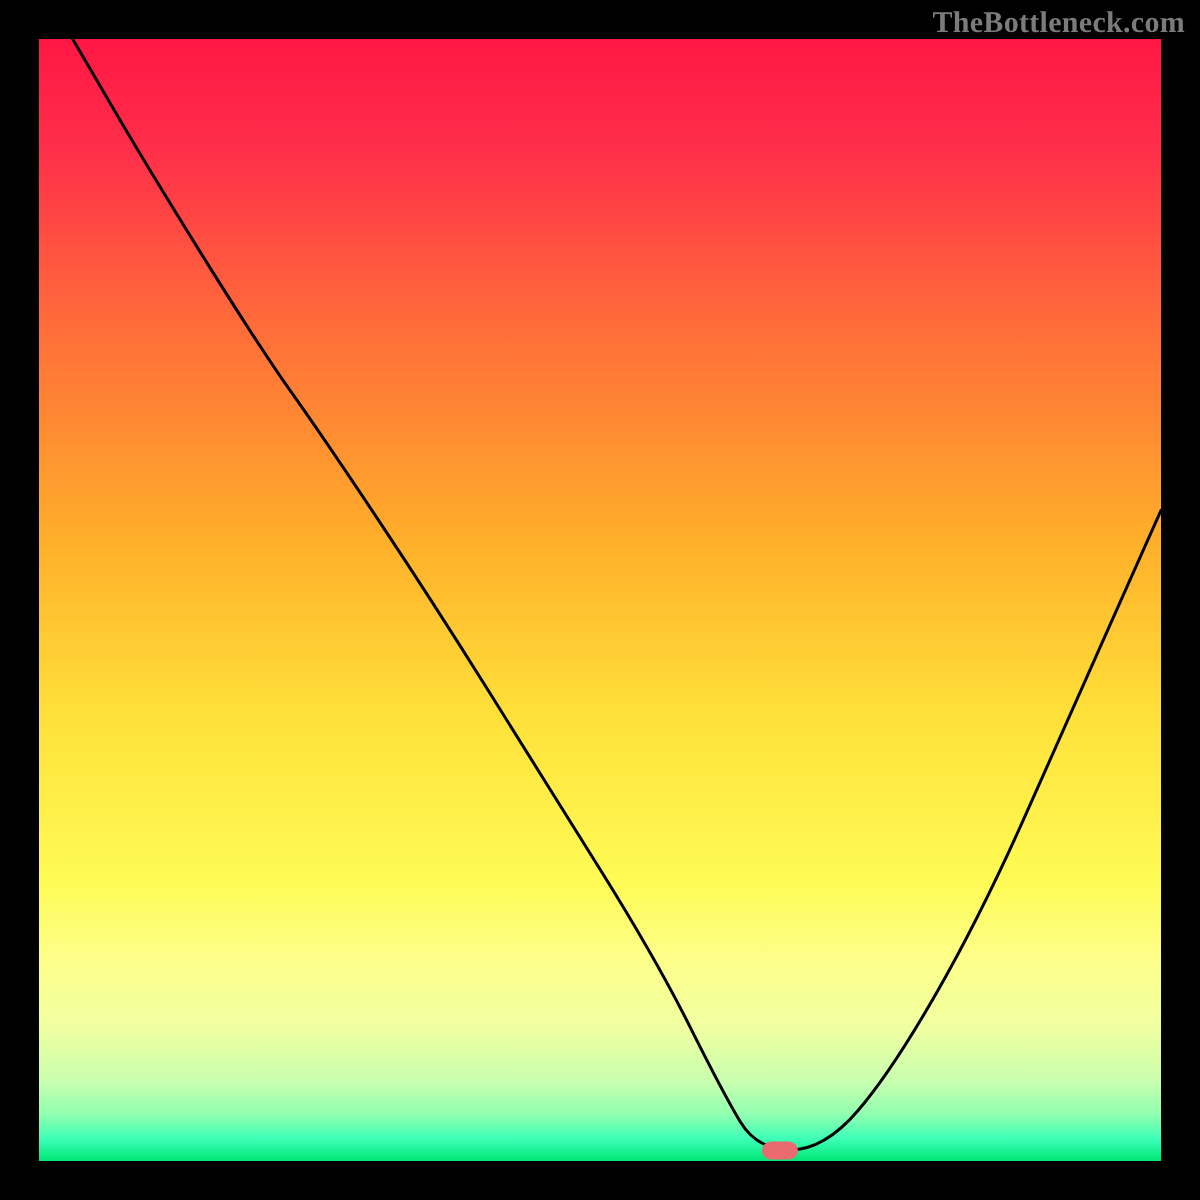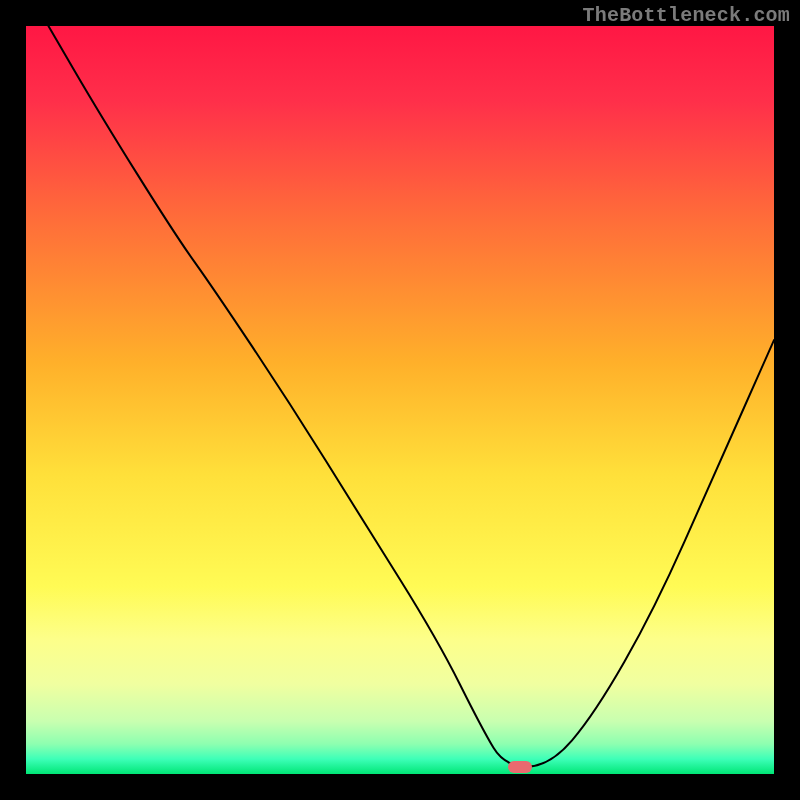--- a/index.html
+++ b/index.html
@@ -45,21 +45,21 @@
     width: 24px;
     height: 12px;
     border-radius: 6px;
     background: #e96a6f;
     transform: translate(-50%, -50%);
   }
   .watermark {
     position: absolute;
     top: 4px;
     right: 10px;
-    font-family: Liberation Mono, monospace;
+    font-family: Liberation Serif, serif;
     font-size: 20px;
     font-weight: 600;
     color: #7b7b7b;
     letter-spacing: 0.2px;
     user-select: none;
   }
 </style>
 </head>
 <body>
 

